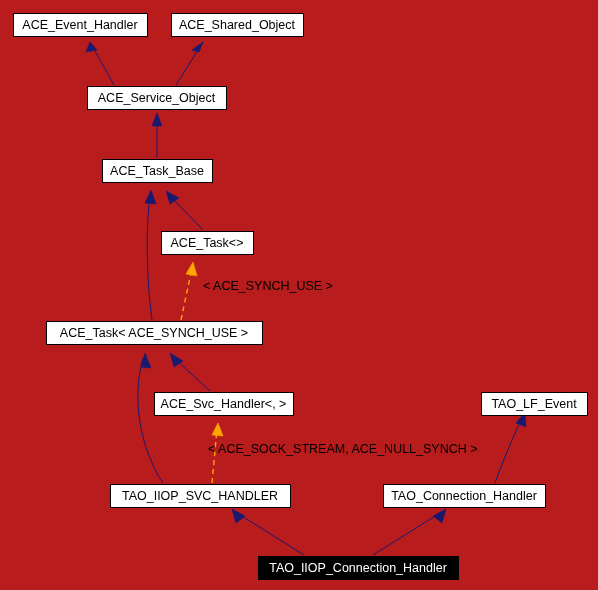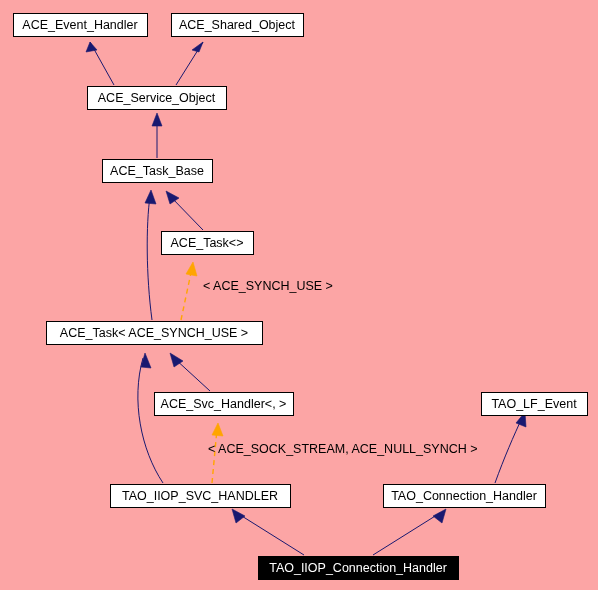--- a/index.html
+++ b/index.html
@@ -10,21 +10,21 @@
   body {
     width: 598px;
     height: 590px;
     font-family: "Liberation Sans", sans-serif;
     overflow: hidden;
   }
   #diagram-root {
     position: relative;
     width: 598px;
     height: 590px;
-    background: #fca5a5;
+    background: #b91c1c;
   }
   svg#graph {
     position: absolute;
     top: 0;
     left: 0;
     width: 598px;
     height: 590px;
     display: block;
   }
   .node-box {

